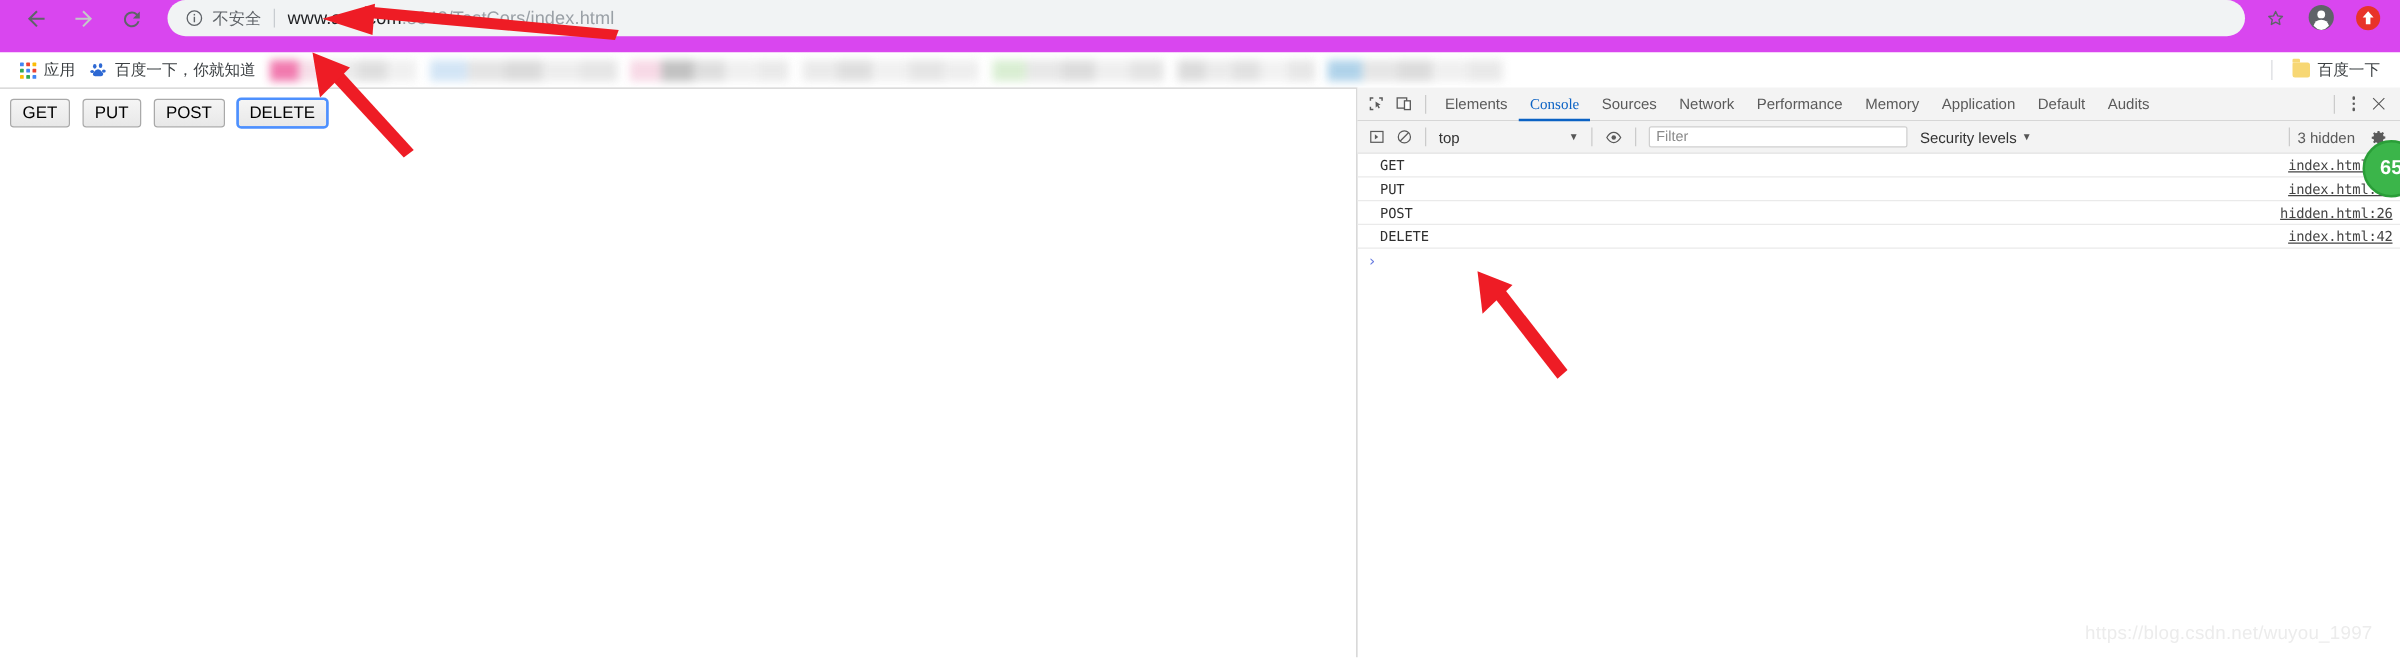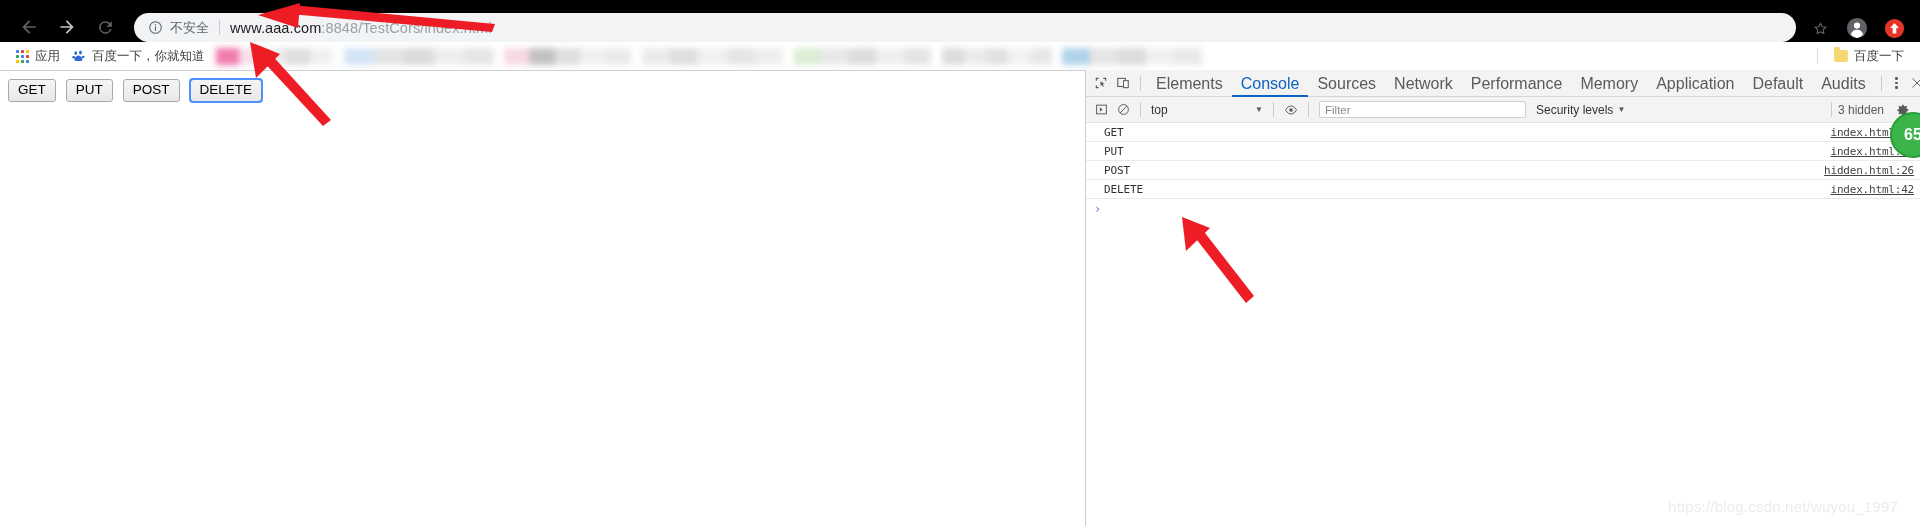--- a/index.html
+++ b/index.html
@@ -14,23 +14,23 @@
     overflow: hidden;
     position: relative;
   }
 
   
   .browser-chrome {
     position: absolute;
     top: 0; left: 0;
     width: 1920px;
     height: 42px;
-    background: #000000;
-    display: flex;
-    align-items: flex-end;
+    background: #d946ef;
+    display: flex;
+    align-items: flex-start;
     box-sizing: border-box;
     padding: 0 14px;
   }
   .nav-btn {
     width: 30px; height: 30px;
     display: flex; align-items: center; justify-content: center;
     border-radius: 50%;
     flex: 0 0 auto;
     margin-right: 8px;
   }
@@ -195,32 +195,33 @@
     padding-left: 4px;
     box-sizing: border-box;
   }
   .dt-icon-btn {
     width: 22px; height: 22px;
     display: flex; align-items: center; justify-content: center;
     flex: 0 0 auto;
   }
   .dt-vsep { width:1px; height:15px; background:#cbcbcb; margin:0 6px; flex:0 0 auto;}
   .dt-tab {
-    font-size: 16px;
+    font-size: 12px;
     color: #5a5a5a;
     padding: 0 9px;
     height: 26px;
     line-height: 27px;
     flex: 0 0 auto;
     box-sizing: border-box;
   }
   .dt-tab.active {
     color: #0b62c4;
     border-bottom: 2px solid #0b62c4;
     height: 27px;
+    font-family: Liberation Serif, serif;
   }
   .dt-spacer { flex: 1 1 auto; }
   .kebab { width: 18px; display:flex; flex-direction:column; align-items:center; gap:2px;}
   .kebab i { width:2.5px; height:2.5px; background:#5a5a5a; border-radius:50%; display:block;}
 
   .dt-filterbar {
     height: 26px;
     border-bottom: 1px solid #e3e3e3;
     display: flex;
     align-items: center;

